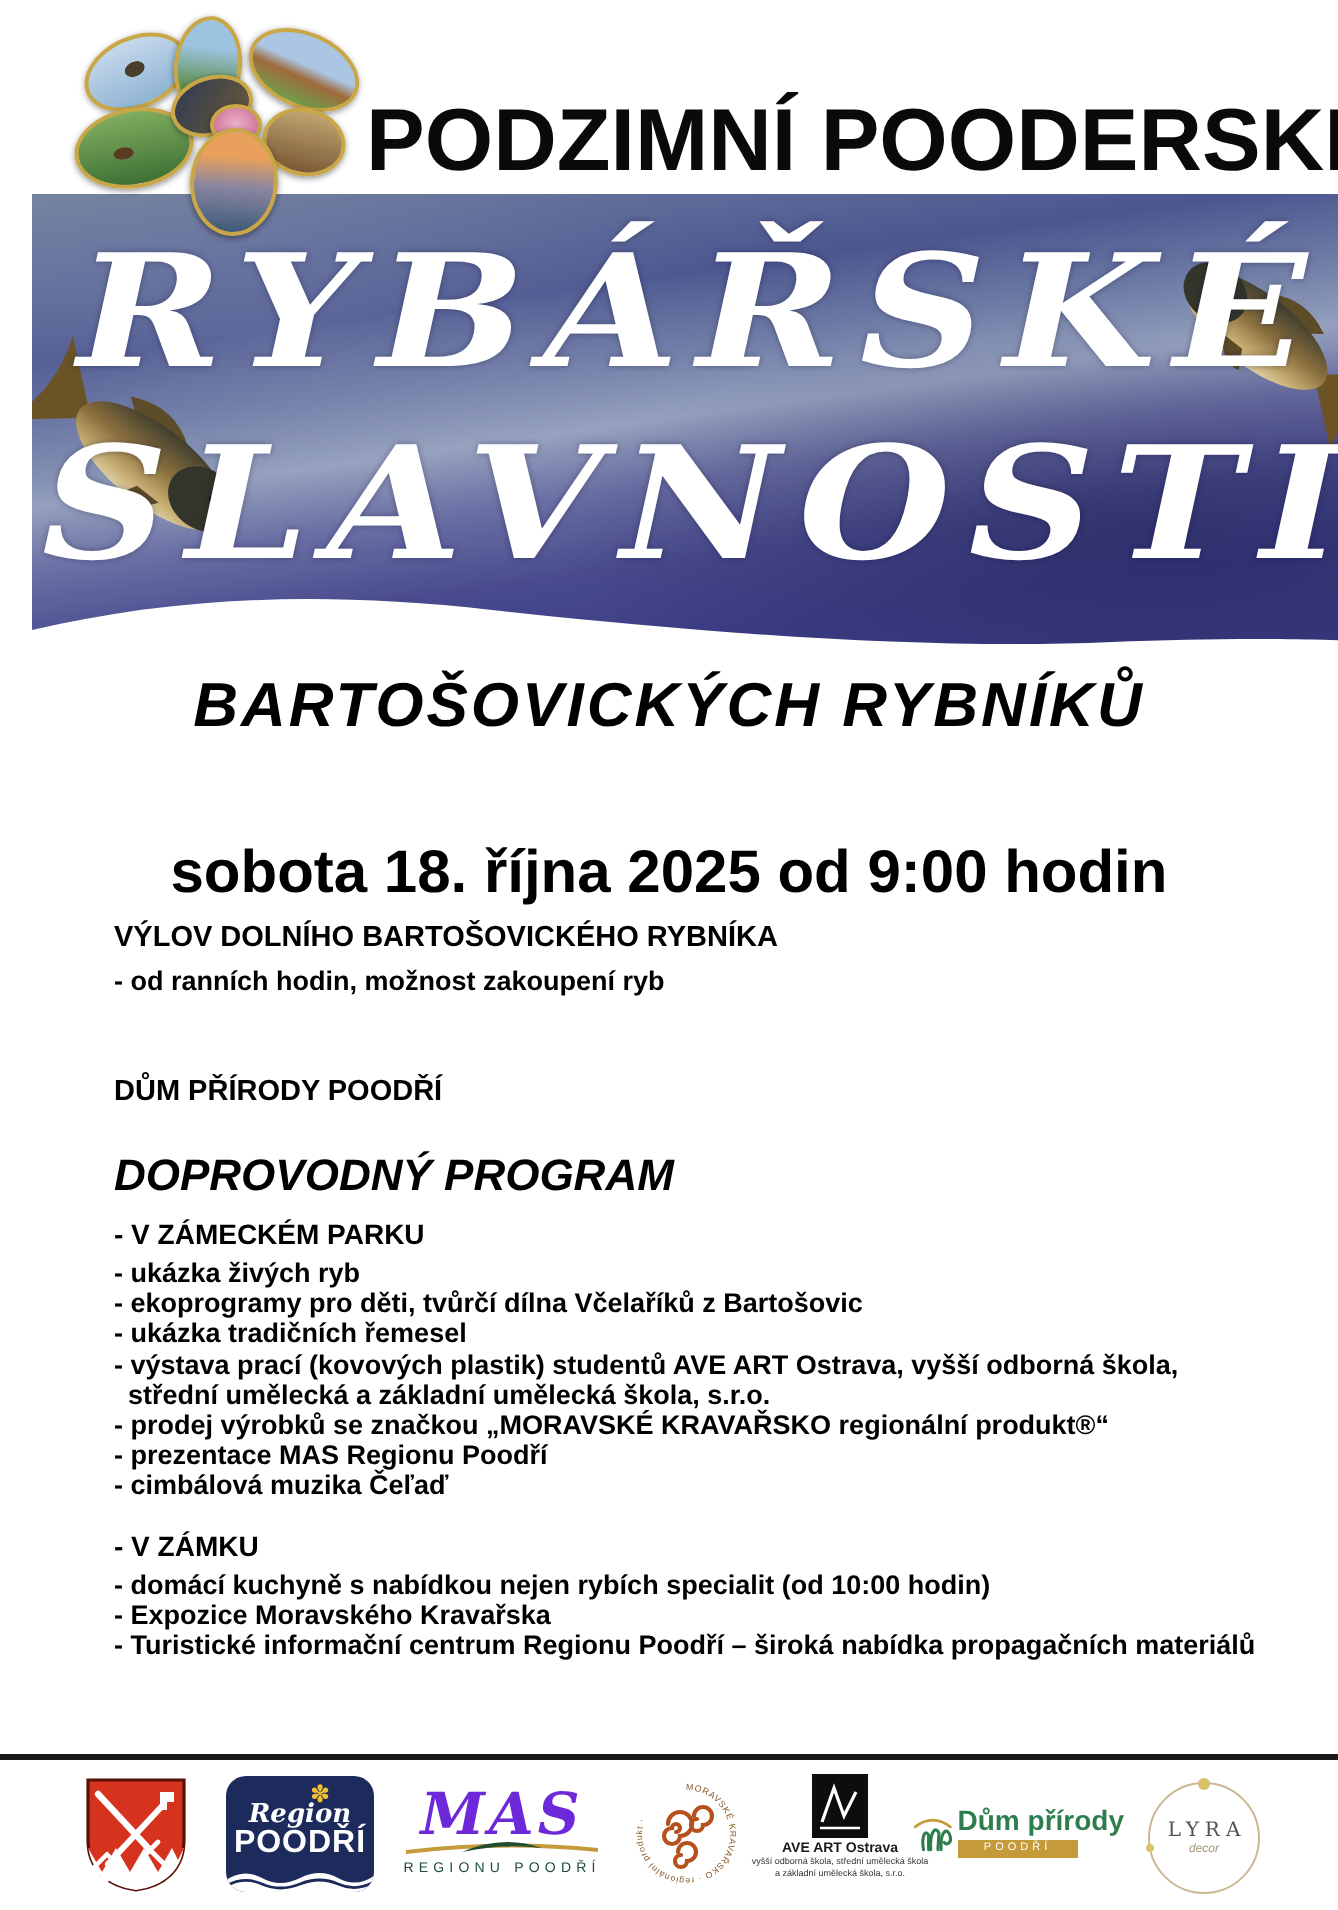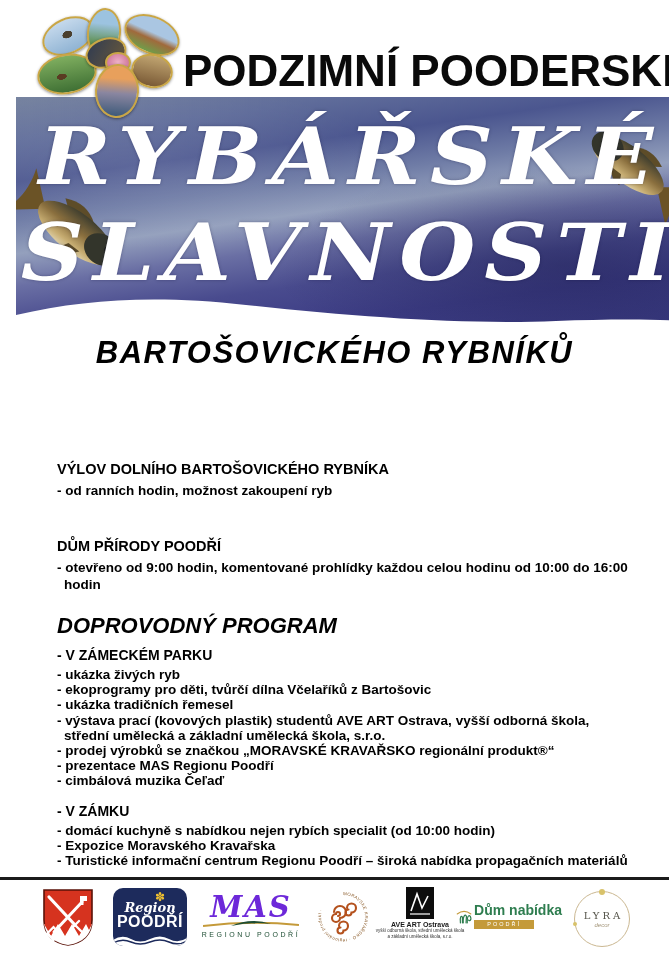--- a/index.html
+++ b/index.html
@@ -152,29 +152,29 @@
       <path d="M40,46 q8,11 17,9 l-5,-9 z" fill="#5d4c28"></path>
     </svg>
     <h2 class="bword bw1">RYBÁŘSKÉ</h2>
     <h2 class="bword bw2">SLAVNOSTI</h2>
     <svg class="banner-wave" viewBox="0 0 669 40" preserveAspectRatio="none">
       <path d="M0,24 C70,8 140,4 230,14 C340,26 450,34 540,30 C590,28 640,28 669,30 L669,40 L0,40 Z" fill="#ffffff"></path>
     </svg>
   </div>
 
   <div class="subtitle">
-    <div>BARTOŠOVICKÉHO RYBNÍKŮ</div>
+    <div>BARTOŠOVICKÝCH RYBNÍKŮ</div>
   </div>
+  <div class="date">sobota 18. října 2025 od 9:00 hodin</div>
 
   <main class="content">
     <h2 class="sec">VÝLOV DOLNÍHO BARTOŠOVICKÉHO RYBNÍKA</h2>
     <p class="li">- od ranních hodin, možnost zakoupení ryb</p>
 
     <h2 class="sec mt-dum">DŮM PŘÍRODY POODŘÍ</h2>
-    <p class="li">- otevřeno od 9:00 hodin, komentované prohlídky každou celou hodinu od 10:00 do 16:00 hodin</p>
 
     <h2 class="program">DOPROVODNÝ PROGRAM</h2>
 
     <h3 class="sub">- V ZÁMECKÉM PARKU</h3>
     <div class="list">
       <p class="li">- ukázka živých ryb</p>
       <p class="li">- ekoprogramy pro děti, tvůrčí dílna Včelaříků z Bartošovic</p>
       <p class="li">- ukázka tradičních řemesel</p>
       <p class="li">- výstava prací (kovových plastik) studentů AVE ART Ostrava, vyšší odborná škola, střední umělecká a základní umělecká škola, s.r.o.</p>
       <p class="li">- prodej výrobků se značkou „MORAVSKÉ KRAVAŘSKO regionální produkt®“</p>
@@ -263,21 +263,21 @@
     <div class="logo logo-dum">
       <svg class="dum-icon" viewBox="0 0 40 42">
         <path d="M3,16 Q20,3 37,16" fill="none" stroke="#c49a3a" stroke-width="2.6" stroke-linecap="round"></path>
         <g fill="none" stroke="#2e7d4f" stroke-width="3" stroke-linecap="round">
           <path d="M11,38 C9,24 13,18 16,24 L16,38"></path>
           <path d="M18,38 C17,20 23,15 26,22 L25,38"></path>
           <path d="M28,38 C27,18 35,16 37,26 C38,32 33,34 31,31"></path>
         </g>
       </svg>
       <div class="dum-right">
-        <div class="dum-title">Dům nabídka</div>
+        <div class="dum-title">Dům přírody</div>
         <div class="dum-bar">POODŘÍ</div>
       </div>
     </div>
 
     <div class="logo logo-lyra">
       <div class="lyra-dot"></div>
       <div class="lyra-dot2"></div>
       <div class="lyra-title">LYRA</div>
       <div class="lyra-sub">decor</div>
     </div>

